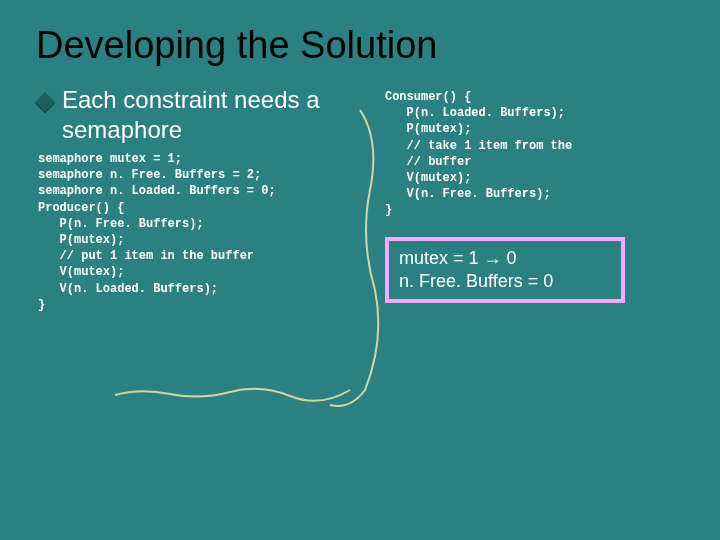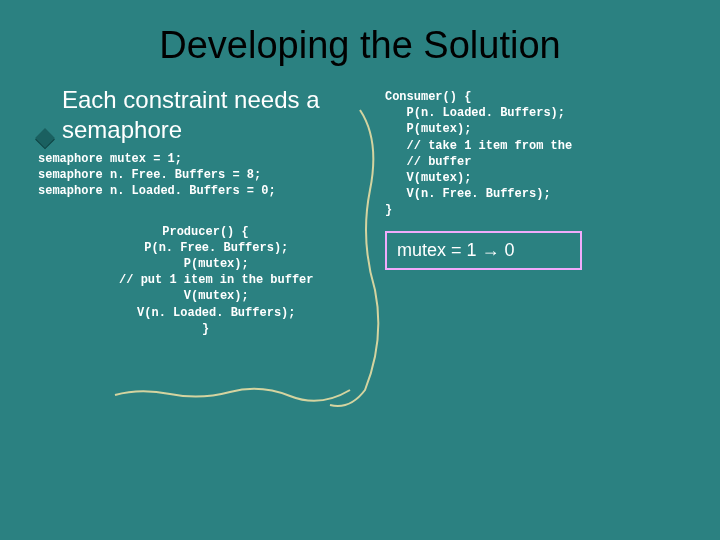--- a/index.html
+++ b/index.html
@@ -14,37 +14,36 @@
   .slide {
     width: 100%;
     height: 100%;
     padding: 24px 36px 20px 36px;
     position: relative;
   }
   .title {
     font-family: Arial, sans-serif;
     font-size: 38px;
     color: #000;
-    text-align: center;
     margin-bottom: 18px;
     font-weight: normal;
   }
   .columns {
     display: flex;
     gap: 12px;
   }
   .col-left {
     flex: 0 0 52%;
   }
   .col-right {
     flex: 0 0 46%;
   }
   .bullet-row {
     display: flex;
-    align-items: flex-end;
+    align-items: flex-start;
     margin-bottom: 4px;
   }
   .bullet-icon {
     width: 14px;
     height: 14px;
     background: #1a6060;
     transform: rotate(45deg);
     margin: 10px 10px 0 2px;
     flex-shrink: 0;
     box-shadow: 1px 1px 0 #0d4040;
@@ -64,28 +63,27 @@
     font-weight: bold;
   }
   .code-left {
     margin-top: 6px;
     margin-left: 2px;
   }
   .code-right {
     margin-top: 4px;
   }
   .code-block2 {
-    margin-top: 24px;
-    text-align: center;
+    margin-top: 0;
   }
   .state-box {
-    border: 2px solid #f0abfc;
+    border: 4px solid #f0abfc;
     padding: 6px 10px;
-    margin-top: 12px;
-    width: 197px;
+    margin-top: 18px;
+    width: 240px;
   }
   .state-text {
     font-family: Verdana, sans-serif;
     font-size: 18px;
     color: #fff;
     line-height: 1.3;
   }
   .arrow {
     font-family: Arial, sans-serif;
   }
@@ -103,21 +101,21 @@
 
   <div class="columns">
 
     <div class="col-left">
       <div class="bullet-row">
         <div class="bullet-icon"></div>
         <div class="bullet-text">Each constraint needs a semaphore</div>
       </div>
 
       <div class="code code-left"><span>semaphore mutex = 1;</span>
-<span>semaphore n. Free. Buffers = 8;</span>
+<span>semaphore n. Free. Buffers = 2;</span>
 <span>semaphore n. Loaded. Buffers = 0;</span></div>
 
       <div class="code code-left code-block2"><span>Producer() {</span>
 <span>   P(n. Free. Buffers);</span>
 <span>   P(mutex);</span>
 <span>   // put 1 item in the buffer</span>
 <span>   V(mutex);</span>
 <span>   V(n. Loaded. Buffers);</span>
 <span>}</span></div>
     </div>
@@ -127,20 +125,21 @@
 <span>   P(n. Loaded. Buffers);</span>
 <span>   P(mutex);</span>
 <span>   // take 1 item from the</span>
 <span>   // buffer</span>
 <span>   V(mutex);</span>
 <span>   V(n. Free. Buffers);</span>
 <span>}</span></div>
 
       <div class="state-box">
         <div class="state-text"><span>mutex = 1 </span><span class="arrow">→</span><span> 0</span></div>
+        <div class="state-text">n. Free. Buffers = 0</div>
       </div>
     </div>
 
   </div>
 
   <svg class="squiggle" style="left:110px; top:380px; width:260px; height:40px;">
     <path d="M 5 15 Q 30 8, 60 14 T 120 12 T 180 16 T 240 10" stroke="#d4d4a0" stroke-width="2" fill="none"></path>
   </svg>
 
   <svg class="squiggle" style="left:320px; top:100px; width:80px; height:320px;">

